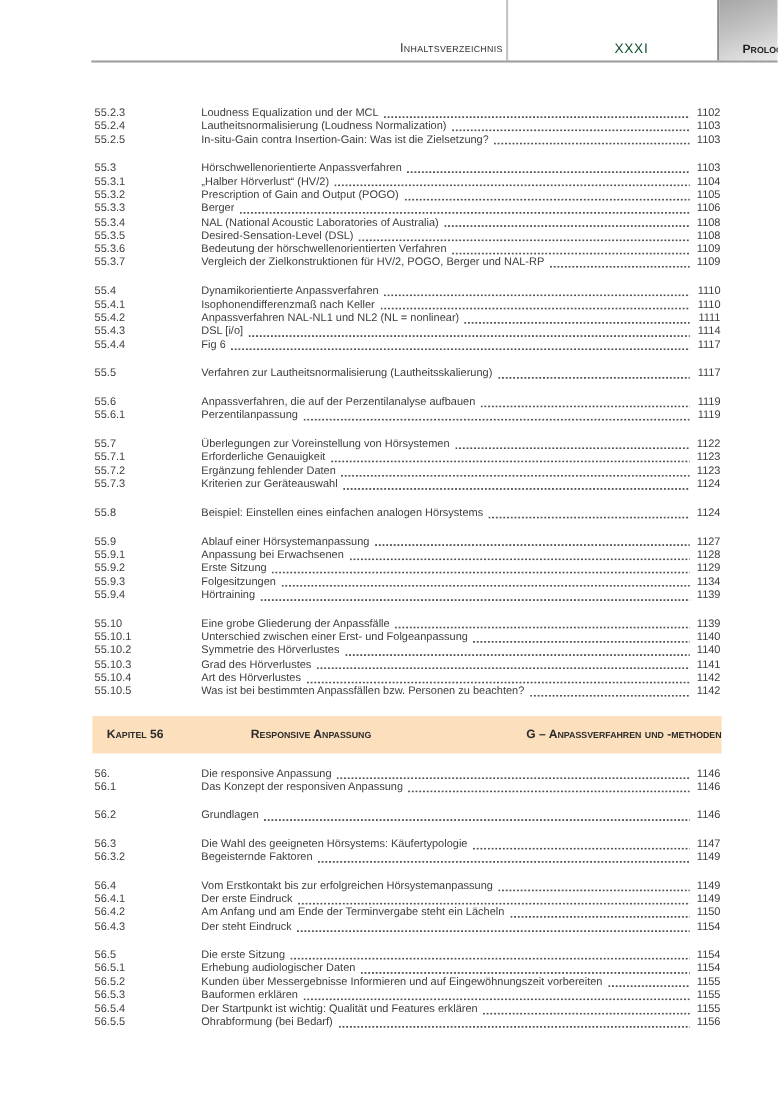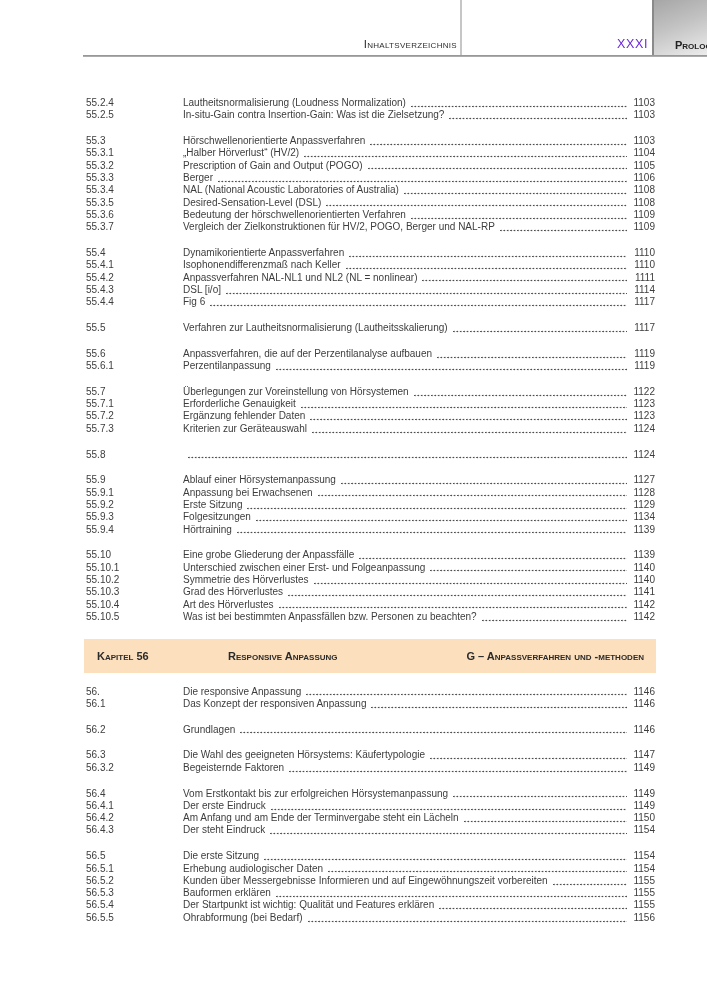--- a/index.html
+++ b/index.html
@@ -7,22 +7,22 @@
   body { font-family:"Liberation Sans", sans-serif; color:#3d3d3d; overflow:hidden; }
   .page { position:relative; width:707px; height:1000px; background:#fff; overflow:hidden; }
 
   
   .header-rule { position:absolute; left:83px; right:0; top:55px; height:2px;
                  background:linear-gradient(to bottom,#8f8f8f,#b5b5b5); }
   .vline-center { position:absolute; left:460px; top:0; width:2px; height:55px; background:#c6c6c6; }
   .vline-tab { position:absolute; left:652px; top:0; width:2px; height:55px; background:#8a8a8a; }
   .header-section { position:absolute; left:200px; width:257px; top:38px; text-align:right;
                     font-variant:small-caps; font-size:11.5px; letter-spacing:.3px; color:#2e2e2e; }
-  .header-pagenum { position:absolute; left:500px; width:148px; top:37px; text-align:right;
-                    font-size:12.5px; letter-spacing:.6px; color:#6d28d9; }
+  .header-pagenum { position:absolute; left:500px; width:148px; top:37px; text-align:center;
+                    font-size:12.5px; letter-spacing:.6px; color:#14532d; }
   .prolog-tab { position:absolute; left:654px; top:0; width:53px; height:55px;
                 background:linear-gradient(160deg,#a6a6a6 0%,#c2c2c2 45%,#ececec 100%);
                 display:flex; align-items:flex-end; padding:0 0 4px 7px; }
   .prolog-tab span { font-variant:small-caps; font-weight:bold; font-size:11px; color:#222;padding-left:14px; }
 
   
   .content { position:absolute; left:86px; top:97px; width:569px; }
   .toc-block { margin-bottom:13.5px; }
   .toc-row { display:flex; align-items:baseline; line-height:12.3px; height:12.3px; font-size:10px; }
   .toc-num { flex:none; width:97px; }
@@ -31,40 +31,46 @@
                 background-image:radial-gradient(circle at 1.1px 1.5px, #4f4f4f 0.85px, transparent 1.05px);
                 background-size:3.4px 3px; background-repeat:repeat-x; }
   .toc-page { flex:none; min-width:24px; text-align:right; }
 
   
   .chapter-bar { margin:16px 0 12.5px -2px; width:572px; height:34px; background:#fcdfbc;
                  display:flex; align-items:center; font-variant:small-caps; font-weight:bold;
                  font-size:11px; color:#2b2b2b; }
   .cb-chapter { flex:none; width:100px; padding-left:13px; }
   .cb-title { flex:1 1 auto; }
-  .cb-group { flex:none; padding-right:12px; }
+  .cb-group { flex:none; }
 </style>
 </head>
 <body>
 
 <div class="page">
 
   <div class="vline-center"></div>
   <div class="vline-tab"></div>
   <div class="header-section">Inhaltsverzeichnis</div>
   <div class="header-pagenum">XXXI</div>
   <div class="prolog-tab">
     <span>Prolog</span>
   </div>
   <div class="header-rule"></div>
 
   <div class="content">
     <div id="toc-top">
         <div class="toc-block">
           <div class="toc-row">
+            <span class="toc-num">55.2.3</span>
+            <span class="toc-title">Loudness Equalization und der MCL</span>
+            <span class="toc-leader"></span>
+            <span class="toc-page">1102</span>
+          </div>
+          <div class="toc-row">
             <span class="toc-num">55.2.4</span>
             <span class="toc-title">Lautheitsnormalisierung (Loudness Normalization)</span>
             <span class="toc-leader"></span>
             <span class="toc-page">1103</span>
           </div>
           <div class="toc-row">
             <span class="toc-num">55.2.5</span>
             <span class="toc-title">In-situ-Gain contra Insertion-Gain: Was ist die Zielsetzung?</span>
             <span class="toc-leader"></span>
             <span class="toc-page">1103</span>
@@ -196,20 +202,21 @@
           <div class="toc-row">
             <span class="toc-num">55.7.3</span>
             <span class="toc-title">Kriterien zur Geräteauswahl</span>
             <span class="toc-leader"></span>
             <span class="toc-page">1124</span>
           </div>
         </div>
         <div class="toc-block">
           <div class="toc-row">
             <span class="toc-num">55.8</span>
+            <span class="toc-title">Beispiel: Einstellen eines einfachen analogen Hörsystems</span>
             <span class="toc-leader"></span>
             <span class="toc-page">1124</span>
           </div>
         </div>
         <div class="toc-block">
           <div class="toc-row">
             <span class="toc-num">55.9</span>
             <span class="toc-title">Ablauf einer Hörsystemanpassung</span>
             <span class="toc-leader"></span>
             <span class="toc-page">1127</span>

